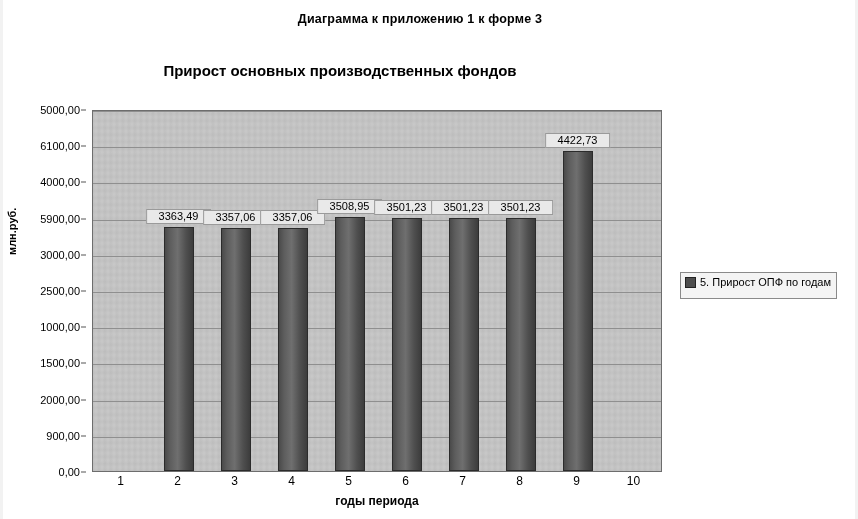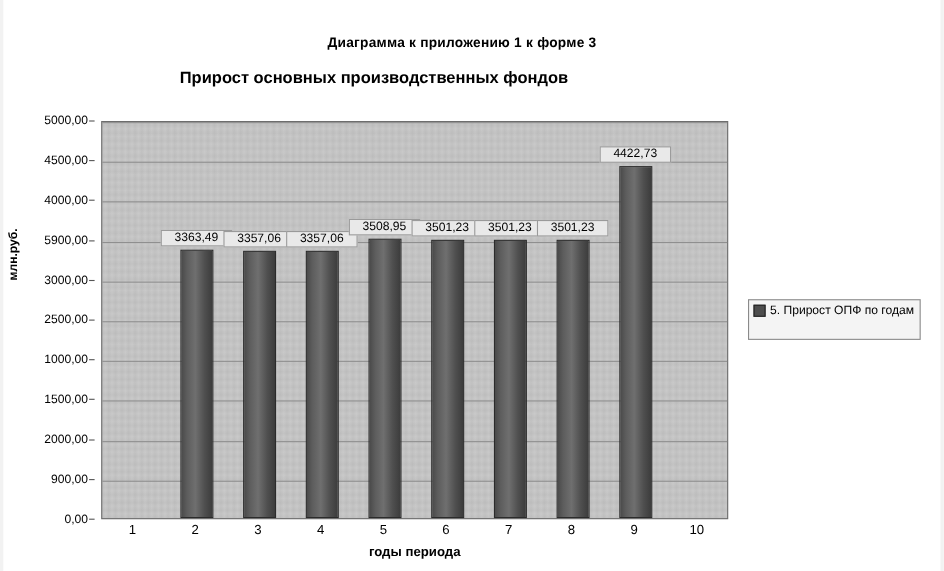--- a/index.html
+++ b/index.html
@@ -32,21 +32,20 @@
 
   .doc-header {
     position: absolute;
     top: 12px;
     left: 0;
     width: 840px;
     text-align: center;
     font-size: 12.5px;
     font-weight: bold;
     letter-spacing: 0.2px;
-    margin-top: 20px;
   }
 
   .chart-title {
     position: absolute;
     top: 62px;
     left: 0;
     width: 680px;
     text-align: center;
     font-size: 15px;
     font-weight: bold;
@@ -152,21 +151,21 @@
     white-space: nowrap;
     line-height: 13px;
   }
 
   .legend {
     position: absolute;
     left: 680px;
     top: 272px;
     border: 1px solid #8a8a8a;
     background: #f4f4f4;
-    padding: 3px 5px 20px 4px;
+    padding: 3px 5px 10px 4px;
     font-size: 11px;
     display: flex;
     align-items: center;
     gap: 4px;
     white-space: nowrap;
   }
   .legend-swatch {
     width: 9px;
     height: 9px;
     background: #4d4d4d;
@@ -199,21 +198,21 @@
     <div class="y-label" style="top: 217.2px;">1000,00</div>
     <div class="y-tick" style="top: 217.2px;"></div>
     <div class="y-label" style="top: 181px;">2500,00</div>
     <div class="y-tick" style="top: 181px;"></div>
     <div class="y-label" style="top: 144.8px;">3000,00</div>
     <div class="y-tick" style="top: 144.8px;"></div>
     <div class="y-label" style="top: 108.6px;">5900,00</div>
     <div class="y-tick" style="top: 108.6px;"></div>
     <div class="y-label" style="top: 72.4px;">4000,00</div>
     <div class="y-tick" style="top: 72.4px;"></div>
-    <div class="y-label" style="top: 36.2px;">4500,00</div>
+    <div class="y-label" style="top: 36.2px;">6100,00</div>
     <div class="y-tick" style="top: 36.2px;"></div>
     <div class="y-label" style="top: 0px;">5000,00</div>
     <div class="y-tick" style="top: 0px;"></div>
   </div>
 
 <div class="plot" id="plot">
     <div class="gridline" style="top: 325.8px;"></div>
     <div class="gridline" style="top: 289.6px;"></div>
     <div class="gridline" style="top: 253.4px;"></div>
     <div class="gridline" style="top: 217.2px;"></div>

